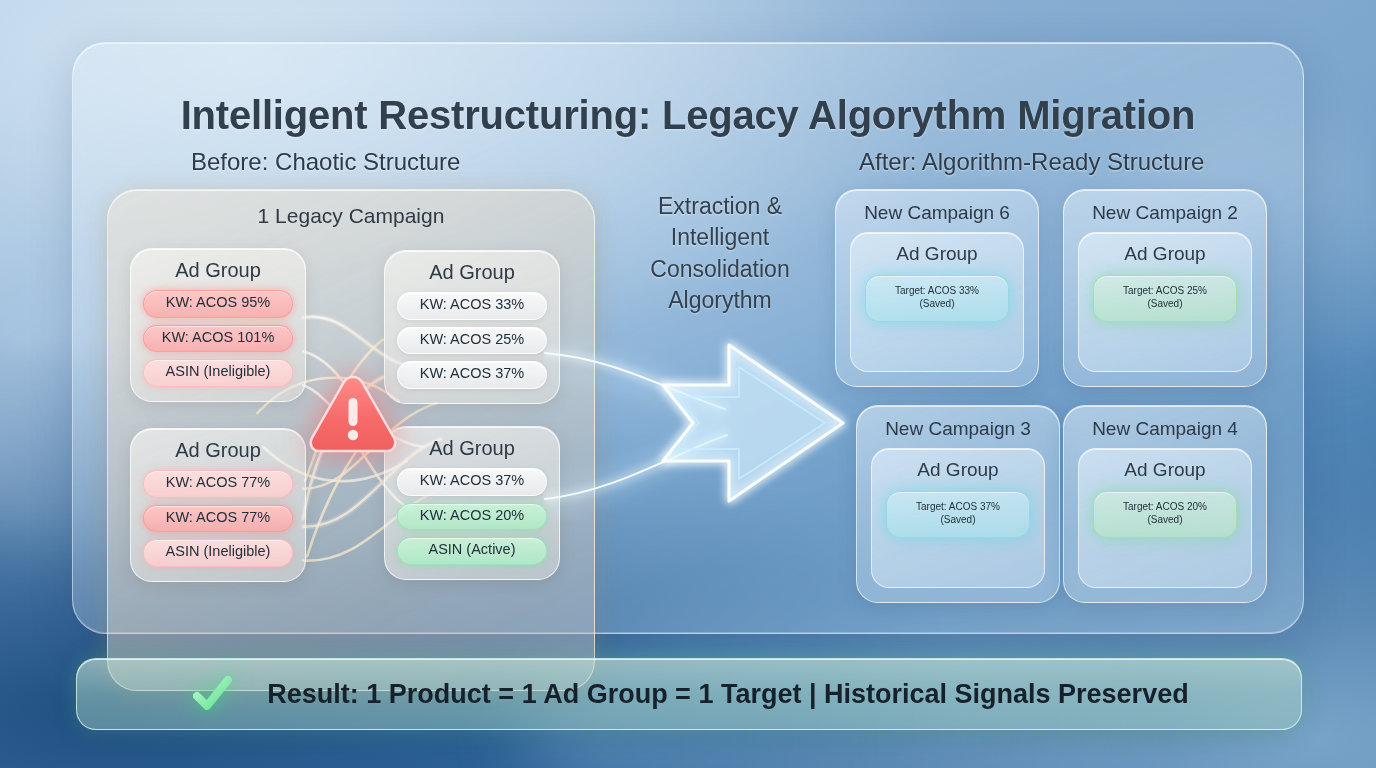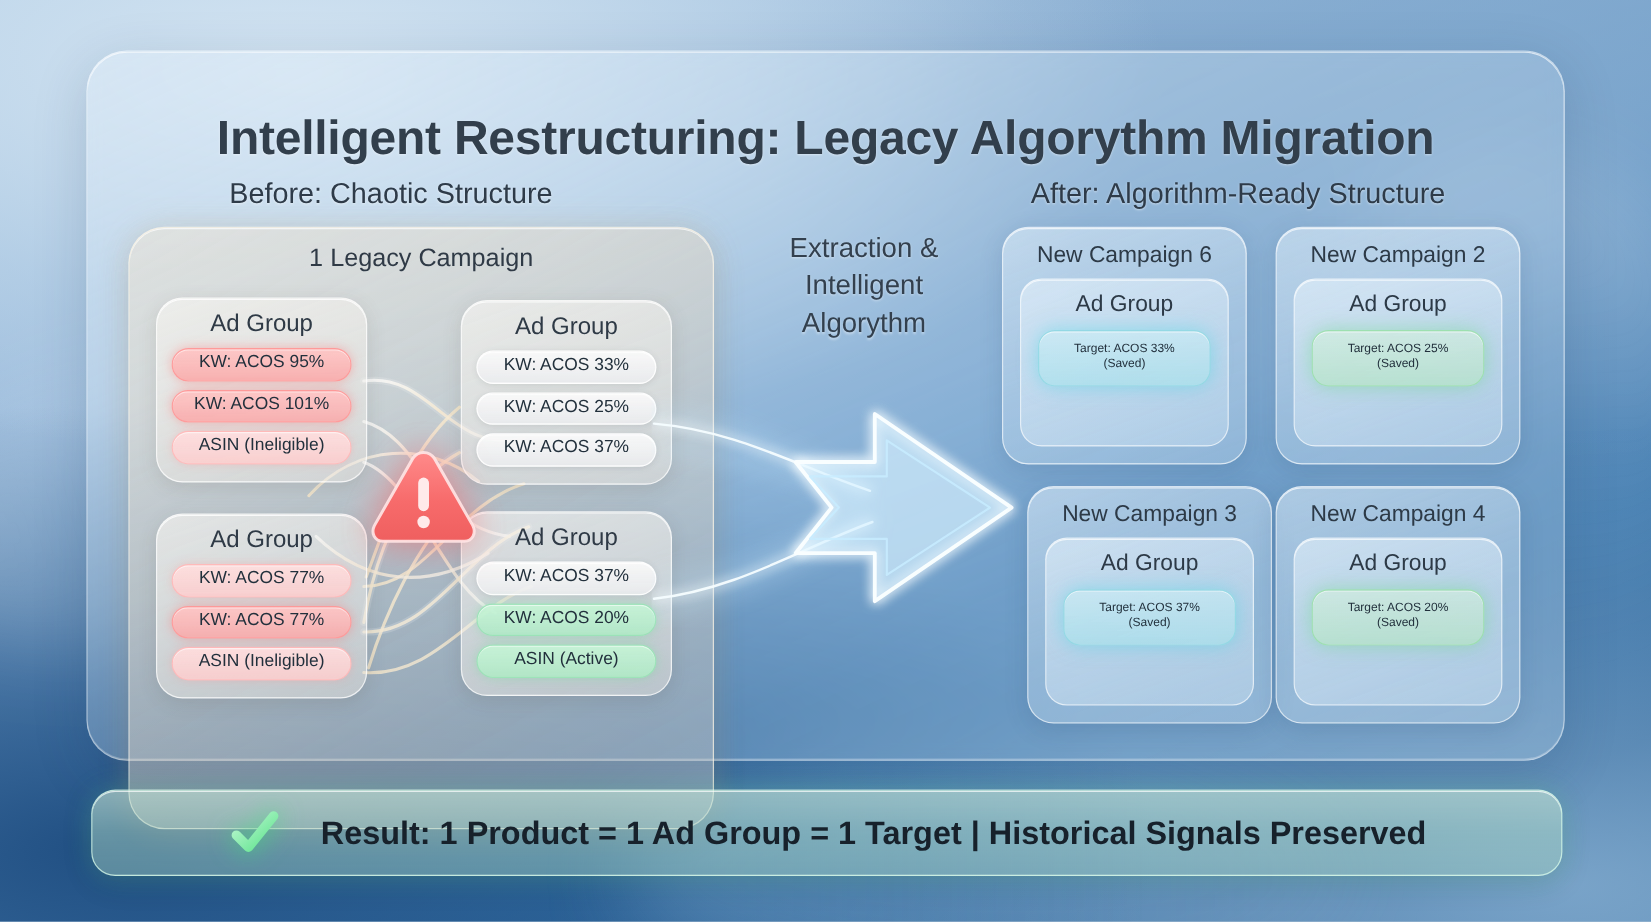--- a/index.html
+++ b/index.html
@@ -340,20 +340,21 @@
       </defs>
       <path d="M46 5 C50 5 53 7 55 10 L87 66 C90 72 87 79 80 79 L12 79 C5 79 2 72 5 66 L37 10 C39 7 42 5 46 5 Z" fill="url(#wg)" stroke="rgba(255,230,230,0.9)" stroke-width="2.5"></path>
       <rect x="41.5" y="26" width="9" height="28" rx="4.5" fill="#ffeaea"></rect>
       <circle cx="46" cy="63" r="5.2" fill="#ffeaea"></circle>
     </svg>
   </div>
 
   <div class="algo-text">
     <div>Extraction &amp;</div>
     <div>Intelligent</div>
+    <div>Consolidation</div>
     <div>Algorythm</div>
   </div>
 
   <div class="arrow-wrap">
     <svg viewBox="0 0 330 200" width="330" height="200">
       <defs>
         <linearGradient id="ag1" x1="0" y1="0" x2="1" y2="0">
           <stop offset="0%" stop-color="rgba(180,220,250,0.25)"></stop>
           <stop offset="45%" stop-color="rgba(205,238,255,0.75)"></stop>
           <stop offset="100%" stop-color="rgba(235,250,255,0.95)"></stop>

